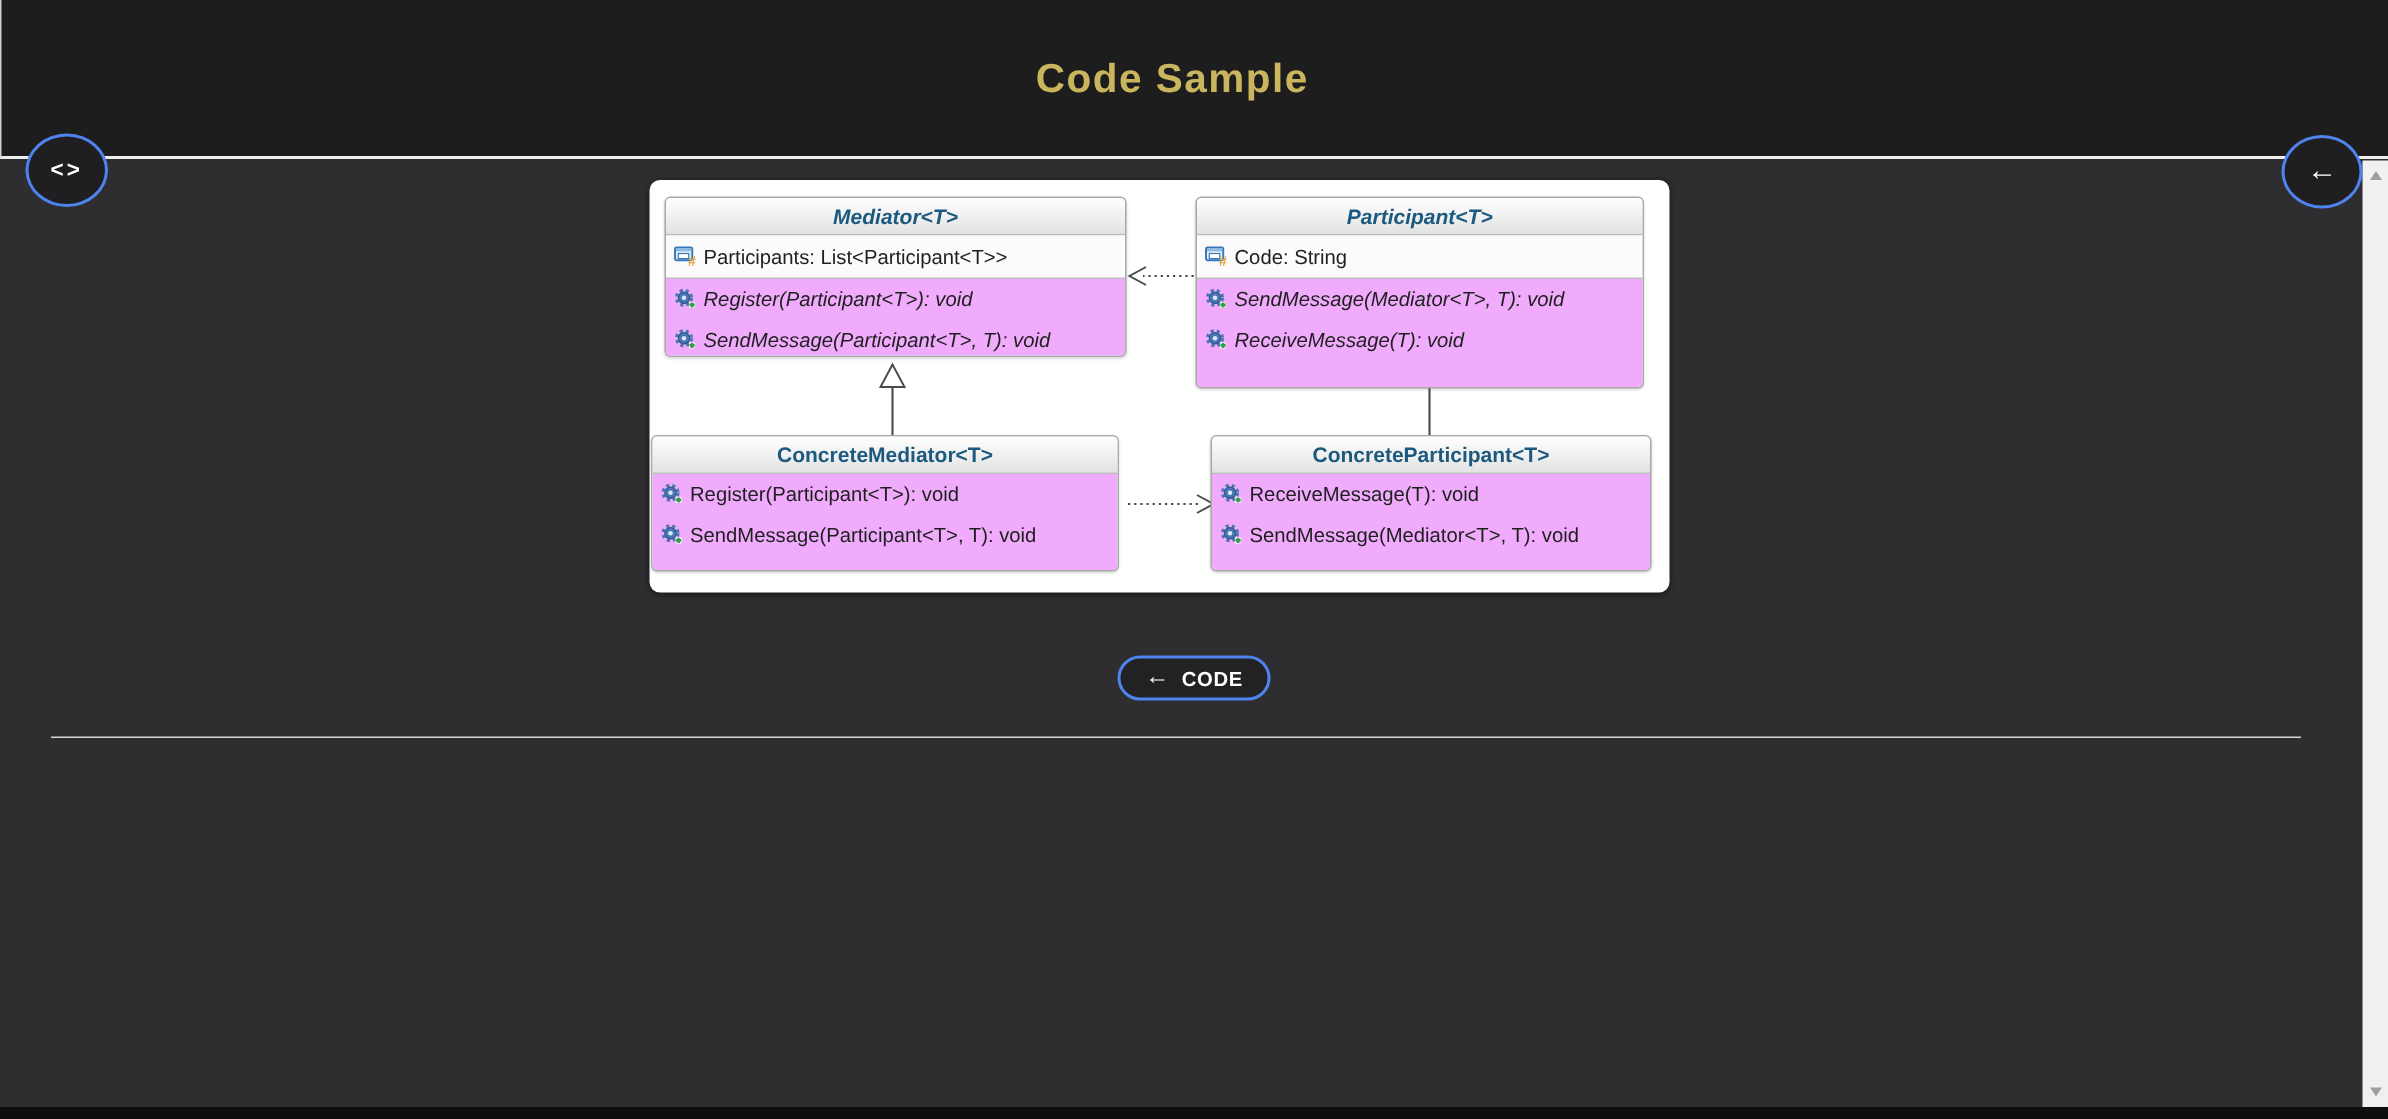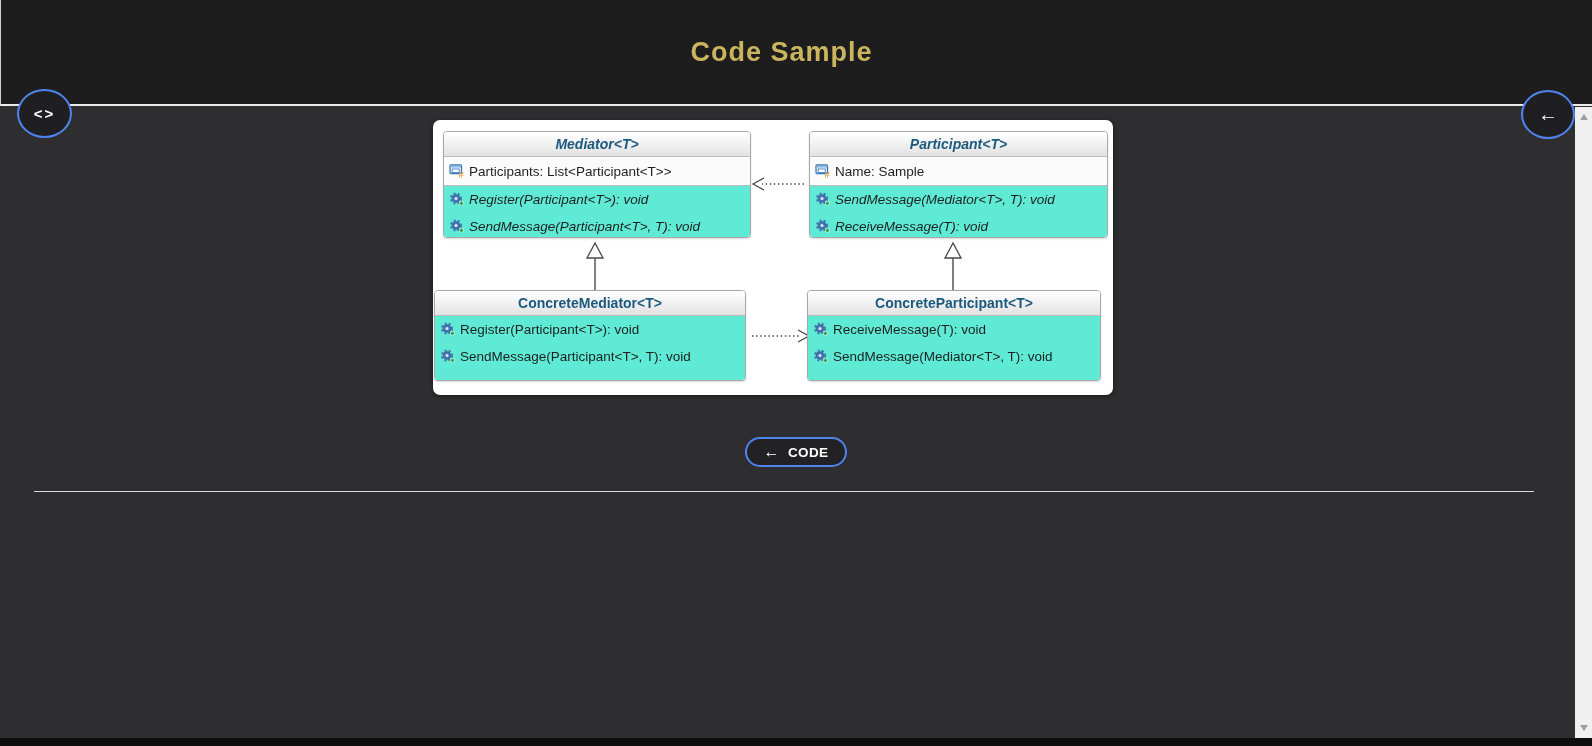--- a/index.html
+++ b/index.html
@@ -38,21 +38,21 @@
     background:#fdfdfd; display:flex; flex-direction:column;
     box-shadow:0 1px 2px rgba(0,0,0,.15);
   }
   .uml-header {
     background:linear-gradient(#ffffff, #e2e2e2); border-bottom:1px solid #bcbcbc;
     color:#1b5a7e; font-weight:bold; font-size:14px; text-align:center;
     height:25px; line-height:25px; flex:0 0 auto;
   }
   .uml-header.abstract { font-style:italic; }
   .uml-props { background:#fbfbfb; border-bottom:1px solid #bcbcbc; flex:0 0 auto; }
-  .uml-methods { background:#5eead4; flex:1 1 auto; }
+  .uml-methods { background:#f0abfc; flex:1 1 auto; }
   .member {
     display:flex; align-items:center; gap:4px; padding-left:5px;
     font-size:13.5px; color:#1f1f1f; height:27px; white-space:nowrap;
   }
   .uml-props .member { height:28px; }
   .member.abstract .member-label { font-style:italic; }
   .member svg { flex:0 0 auto; }
 
   
   .actions-row {
@@ -162,31 +162,31 @@
           <circle cx="7" cy="6.5" r="3.8" fill="#4a77b4" stroke="#2d5a91" stroke-width="0.8"></circle>
           <circle cx="7" cy="6.5" r="1.5" fill="#dce8f5"></circle>
           <path d="M12.4 9.3 v4 M10.4 11.3 h4" stroke="#ffffff" stroke-width="3"></path>
           <path d="M12.4 9.6 v3.4 M10.7 11.3 h3.4" stroke="#2f9e44" stroke-width="1.8"></path>
         </svg>
         <span class="member-label">SendMessage(Participant&lt;T&gt;, T): void</span>
       </div>
     </div>
   </div>
 
-  <div class="uml-class" style="left:376px; top:11px; width:299px; height:107px;">
+  <div class="uml-class" style="left:364px; top:11px; width:299px; height:128px;">
     <div class="uml-header abstract">Participant&lt;T&gt;</div>
     <div class="uml-props">
       <div class="member">
         <svg width="16" height="14" viewBox="0 0 16 14">
           <rect x="1" y="1" width="11.5" height="8.5" rx="1" fill="#e9f2fb" stroke="#3878b8" stroke-width="1.3"></rect>
           <rect x="1.6" y="1.6" width="10.3" height="2" fill="#8fbbe2"></rect>
           <rect x="3.2" y="5" width="7" height="3.4" fill="#ffffff" stroke="#3878b8" stroke-width="0.8"></rect>
           <text x="9.6" y="13.6" font-size="9.5" font-weight="bold" fill="#e3a43a">#</text>
         </svg>
-        <span class="member-label">Name: Sample</span>
+        <span class="member-label">Code: String</span>
       </div>
     </div>
     <div class="uml-methods">
       <div class="member abstract">
         <svg width="16" height="15" viewBox="0 0 16 15">
           <circle cx="7" cy="6.5" r="5" fill="none" stroke="#4a77b4" stroke-width="2.1" stroke-dasharray="2.1 2"></circle>
           <circle cx="7" cy="6.5" r="3.8" fill="#4a77b4" stroke="#2d5a91" stroke-width="0.8"></circle>
           <circle cx="7" cy="6.5" r="1.5" fill="#dce8f5"></circle>
           <path d="M12.4 9.3 v4 M10.4 11.3 h4" stroke="#ffffff" stroke-width="3"></path>
           <path d="M12.4 9.6 v3.4 M10.7 11.3 h3.4" stroke="#2f9e44" stroke-width="1.8"></path>

